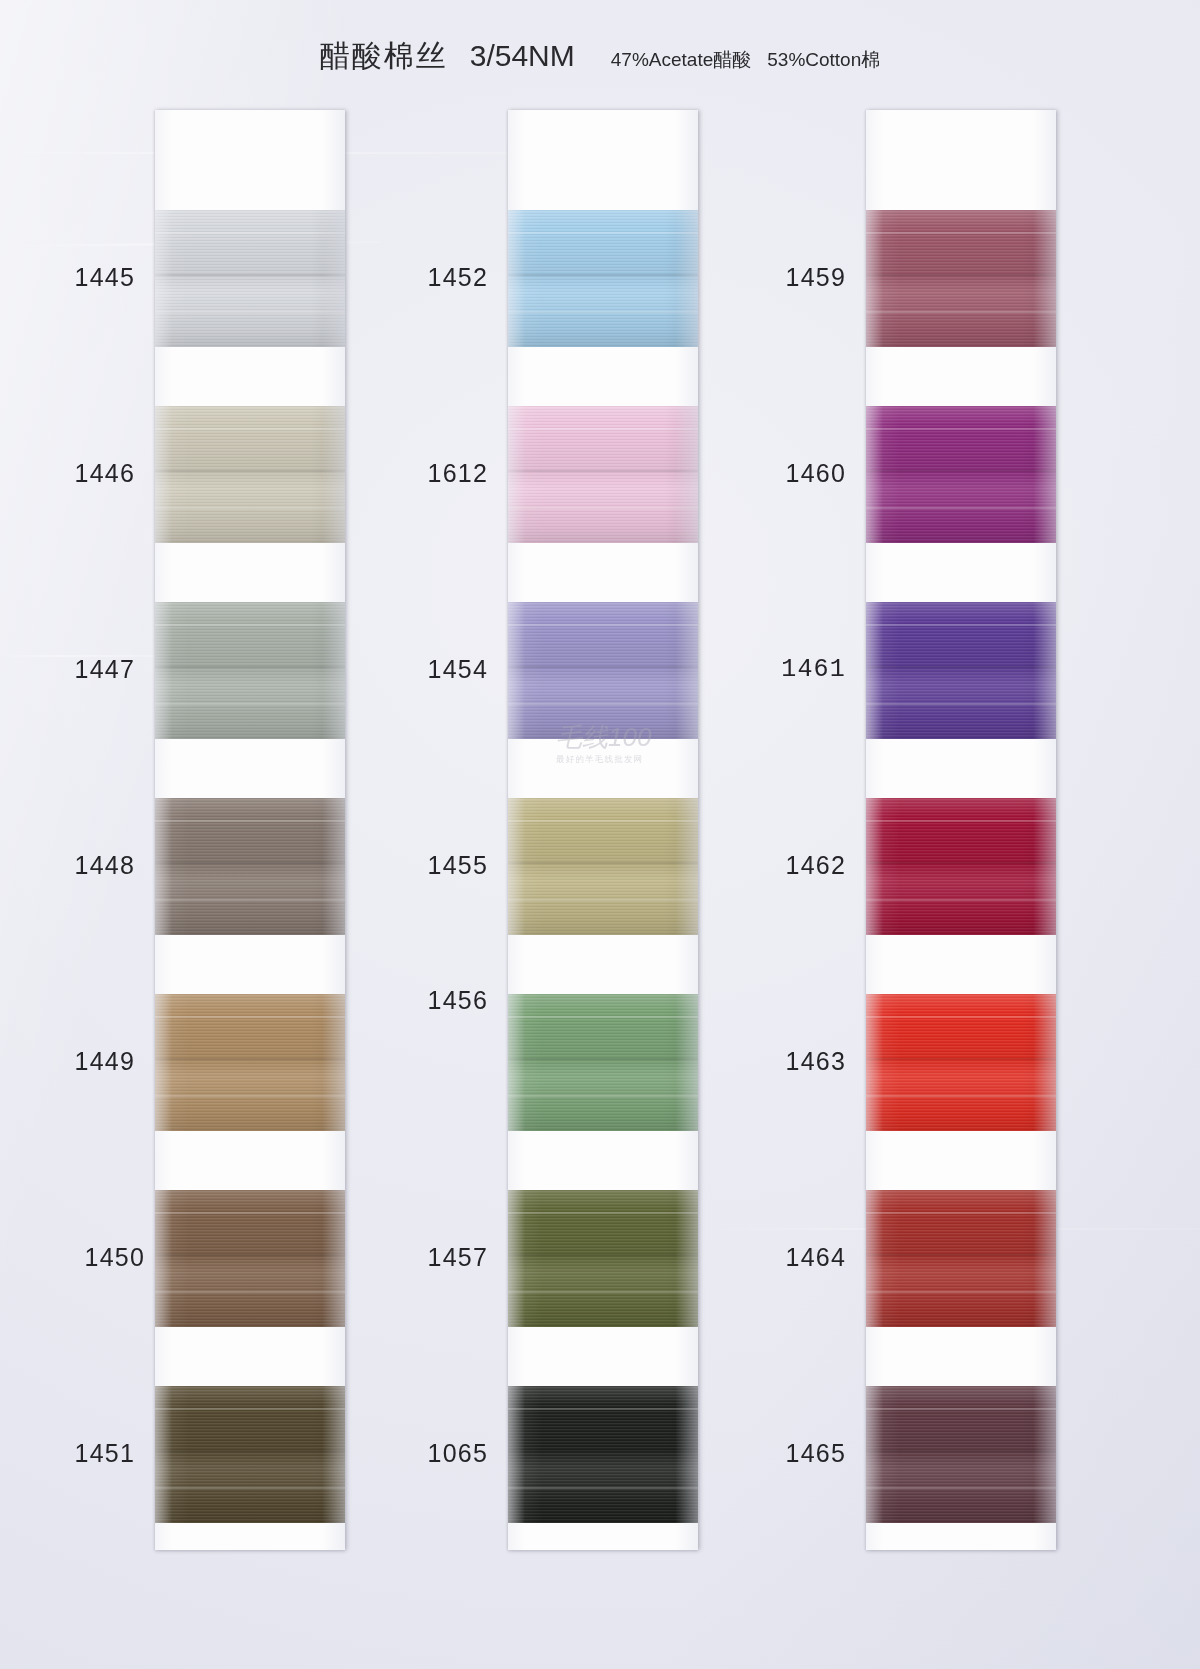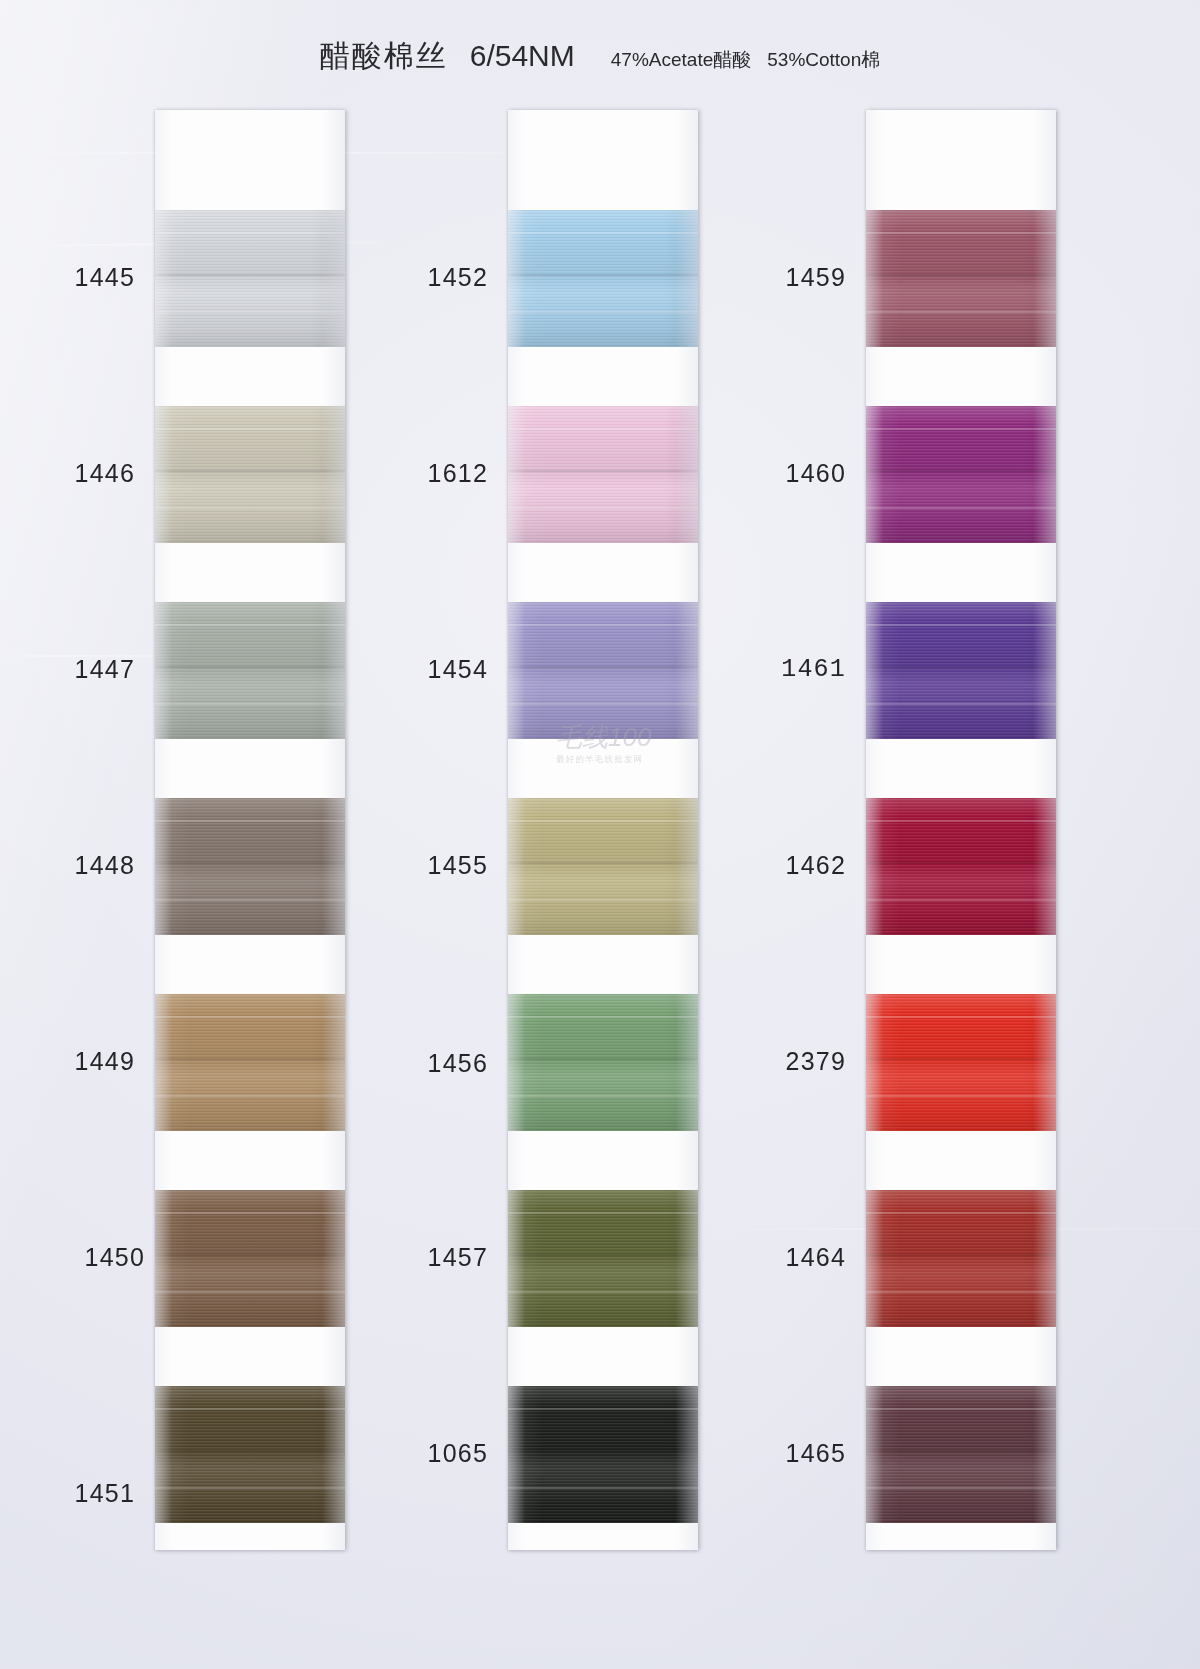--- a/index.html
+++ b/index.html
@@ -181,31 +181,31 @@
 </head>
 <body>
 
 <div class="page-bg"></div>
 <div class="crease" style="top:152px; left:0px; width:520px;"></div>
 <div class="crease" style="top:243px; left:0px; width:380px; transform:rotate(-0.6deg);"></div>
 <div class="crease" style="top:655px; left:0px; width:170px;"></div>
 <div class="crease" style="top:1228px; left:700px; width:500px; opacity:.35;"></div>
 
 <div class="header">
-  <span class="title-cn">醋酸棉丝</span><span class="count">6/54NM</span><span class="comp">47%Acetate醋酸</span><span class="comp" style="margin-left:16px;">53%Cotton棉</span>
+  <span class="title-cn">醋酸棉丝</span><span class="count">3/54NM</span><span class="comp">47%Acetate醋酸</span><span class="comp" style="margin-left:16px;">53%Cotton棉</span>
 </div>
 
 <div class="board" id="board">
     <div class="label" style="left: 15px; top: 262.5px;">1445</div>
     <div class="label" style="left: 15px; top: 458.5px;">1446</div>
     <div class="label" style="left: 15px; top: 654.5px;">1447</div>
     <div class="label" style="left: 15px; top: 850.5px;">1448</div>
     <div class="label" style="left: 15px; top: 1046.5px;">1449</div>
     <div class="label" style="left: 25px; top: 1242.5px;">1450</div>
-    <div class="label" style="left: 15px; top: 1438.5px; margin-top: 40px;">1451</div>
+    <div class="label" style="left: 15px; top: 1438.5px;">1451</div>
     <div class="column c1" style="left: 155px;">
       <div class="swatch" title="1445" style="top: 100px; background: rgb(213, 216, 221);">
         <div class="threads"></div>
         <div class="seam" style="top: 22px;"></div>
         <div class="seam dark" style="top: 64px;"></div>
         <div class="seam" style="top: 101px;"></div>
         <div class="sheen"></div>
       </div>
       <div class="swatch" title="1446" style="top: 296px; background: rgb(205, 200, 183);">
         <div class="threads"></div>
@@ -247,21 +247,21 @@
         <div class="seam" style="top: 22px;"></div>
         <div class="seam dark" style="top: 64px;"></div>
         <div class="seam" style="top: 101px;"></div>
         <div class="sheen"></div>
       </div>
     </div>
     <div class="label" style="left: 368px; top: 262.5px;">1452</div>
     <div class="label" style="left: 368px; top: 458.5px;">1612</div>
     <div class="label" style="left: 368px; top: 654.5px;">1454</div>
     <div class="label" style="left: 368px; top: 850.5px;">1455</div>
-    <div class="label" style="left: 368px; top: 1049px;">1456</div>
+    <div class="label" style="left: 368px; top: 986px;">1456</div>
     <div class="label" style="left: 368px; top: 1242.5px;">1457</div>
     <div class="label" style="left: 368px; top: 1438.5px;">1065</div>
     <div class="column c2" style="left: 508px;">
       <div class="swatch" title="1452" style="top: 100px; background: rgb(164, 207, 235);">
         <div class="threads"></div>
         <div class="seam" style="top: 22px;"></div>
         <div class="seam dark" style="top: 64px;"></div>
         <div class="seam" style="top: 101px;"></div>
         <div class="sheen"></div>
       </div>
@@ -305,21 +305,21 @@
         <div class="seam" style="top: 22px;"></div>
         <div class="seam dark" style="top: 64px;"></div>
         <div class="seam" style="top: 101px;"></div>
         <div class="sheen"></div>
       </div>
     </div>
     <div class="label" style="left: 726px; top: 262.5px;">1459</div>
     <div class="label" style="left: 726px; top: 458.5px;">1460</div>
     <div class="label" style="left: 726px; top: 654.5px; font-family: Liberation Mono, monospace;">1461</div>
     <div class="label" style="left: 726px; top: 850.5px;">1462</div>
-    <div class="label" style="left: 726px; top: 1046.5px;">2379</div>
+    <div class="label" style="left: 726px; top: 1046.5px;">1463</div>
     <div class="label" style="left: 726px; top: 1242.5px;">1464</div>
     <div class="label" style="left: 726px; top: 1438.5px;">1465</div>
     <div class="column c3" style="left: 866px;">
       <div class="swatch" title="1459" style="top: 100px; background: rgb(156, 86, 104);">
         <div class="threads"></div>
         <div class="seam" style="top: 22px;"></div>
         <div class="seam dark" style="top: 64px;"></div>
         <div class="seam" style="top: 101px;"></div>
         <div class="sheen"></div>
       </div>

